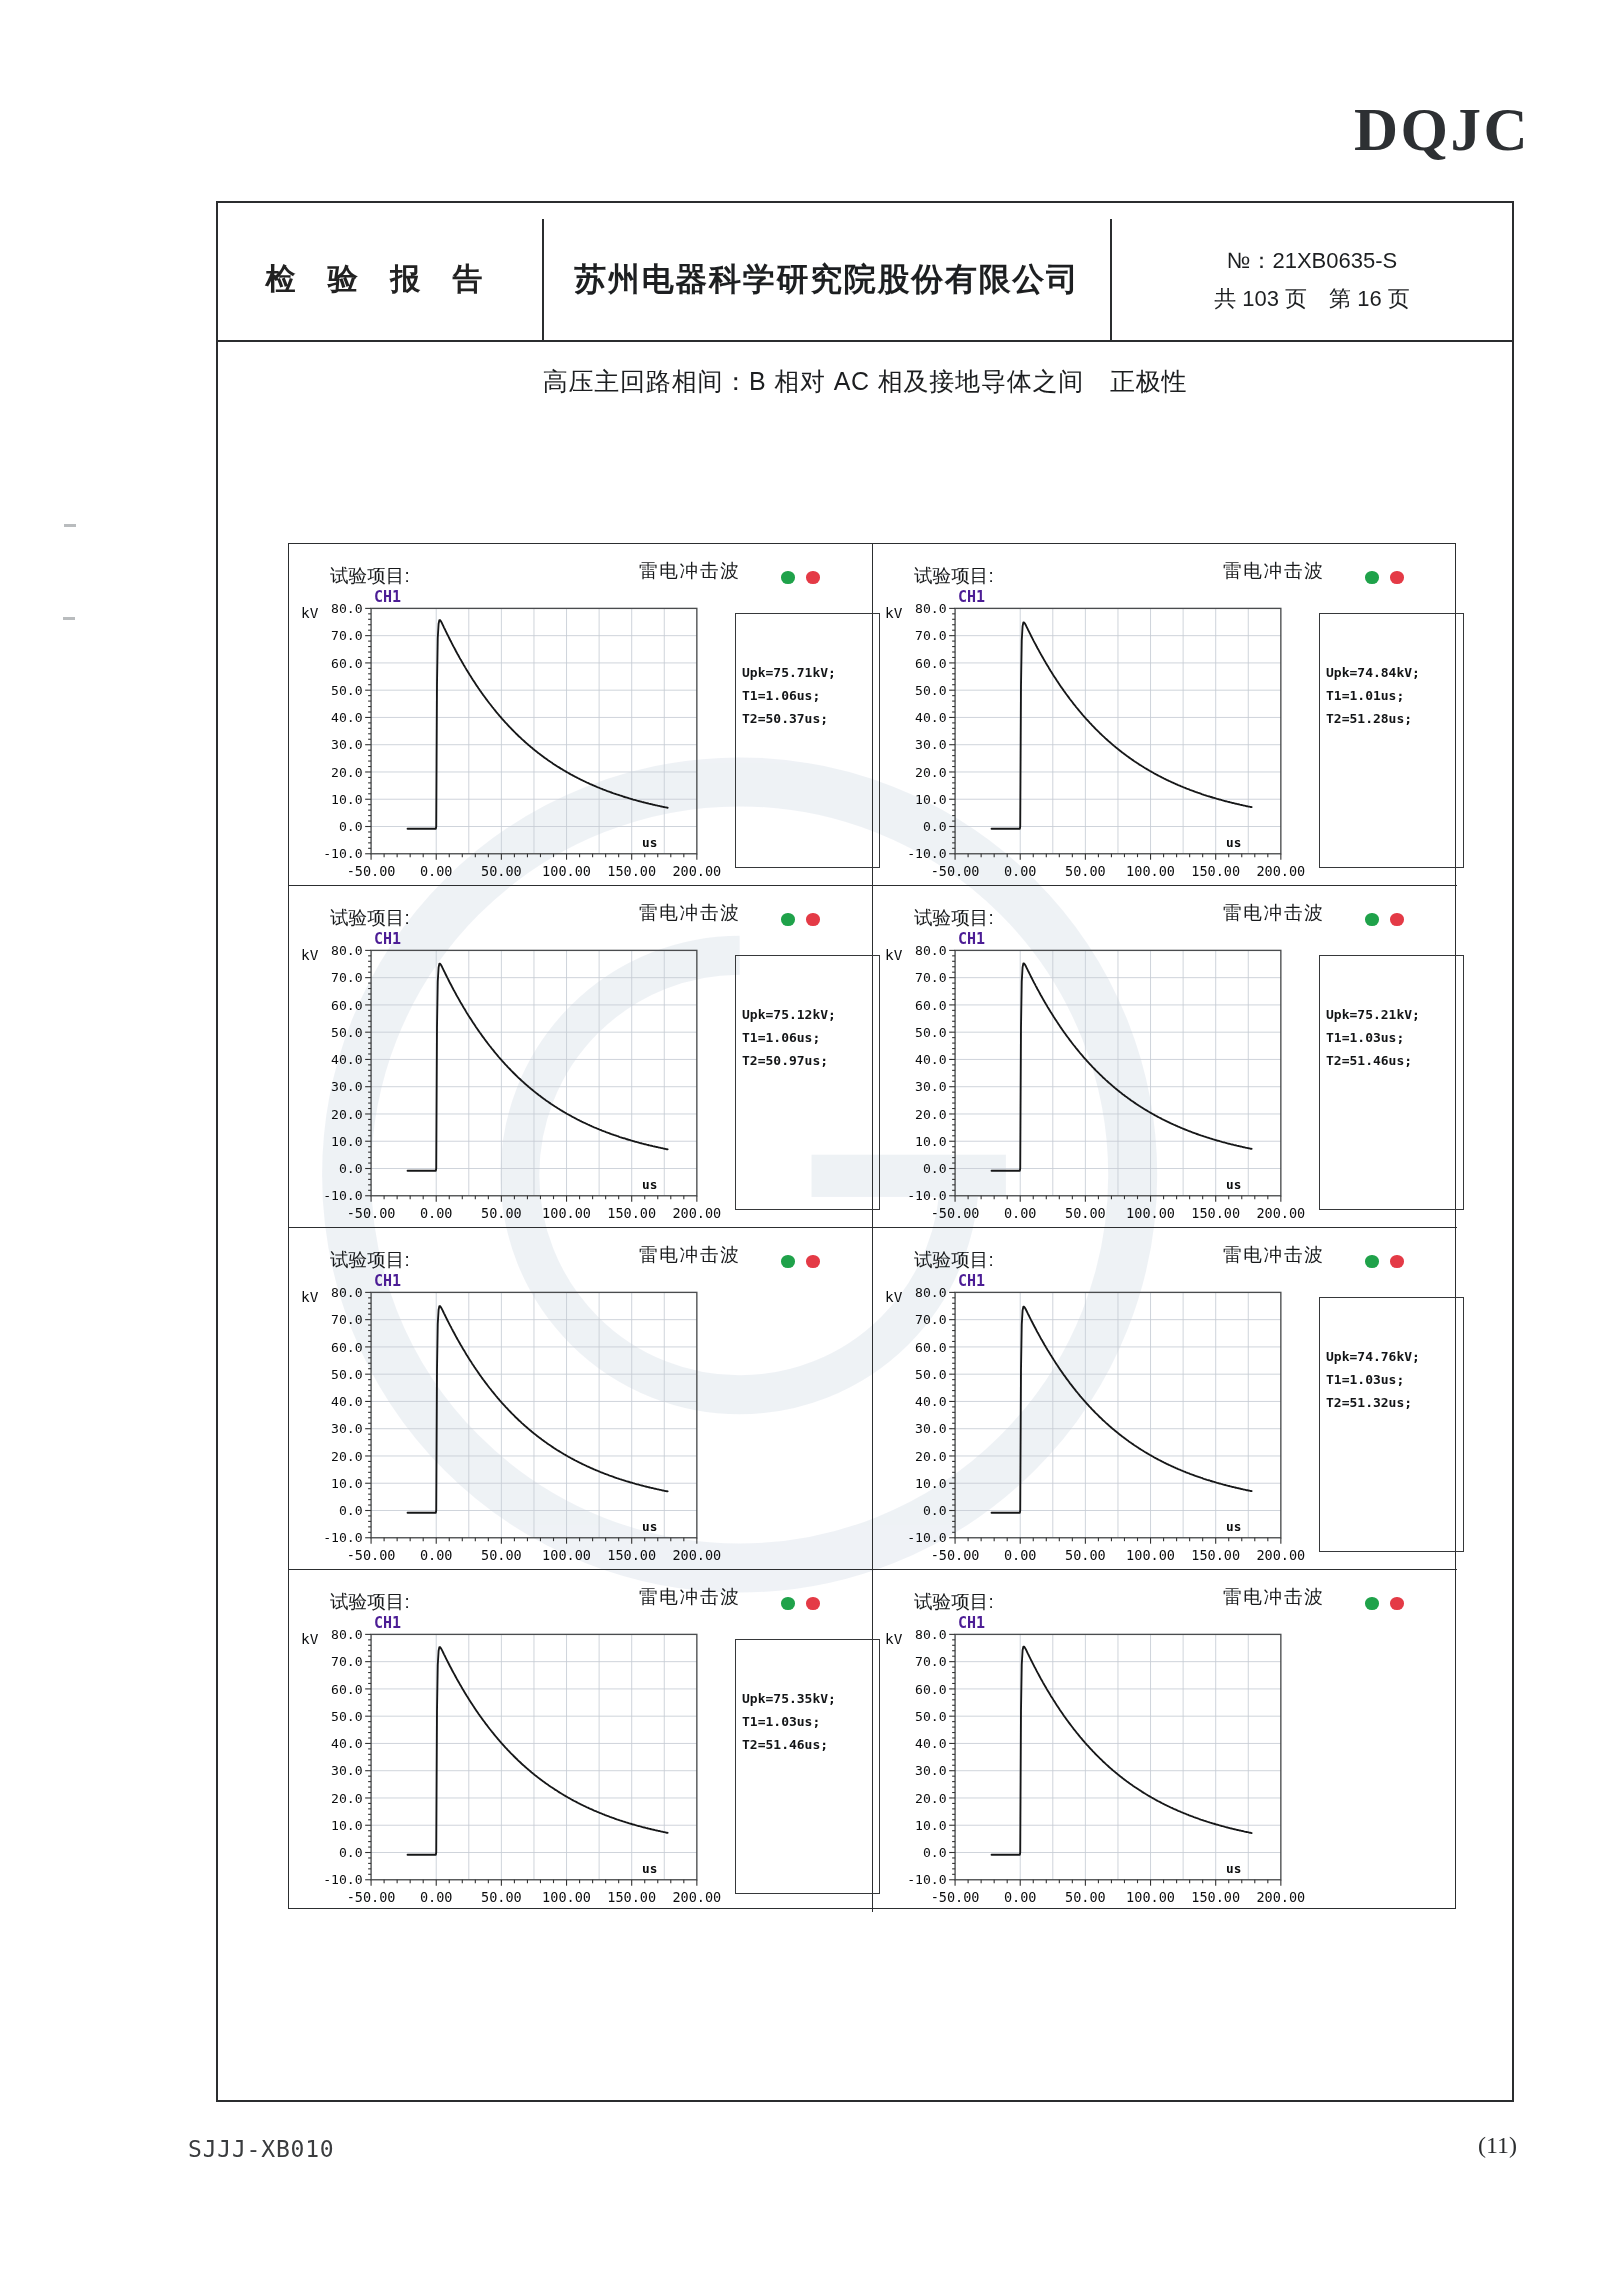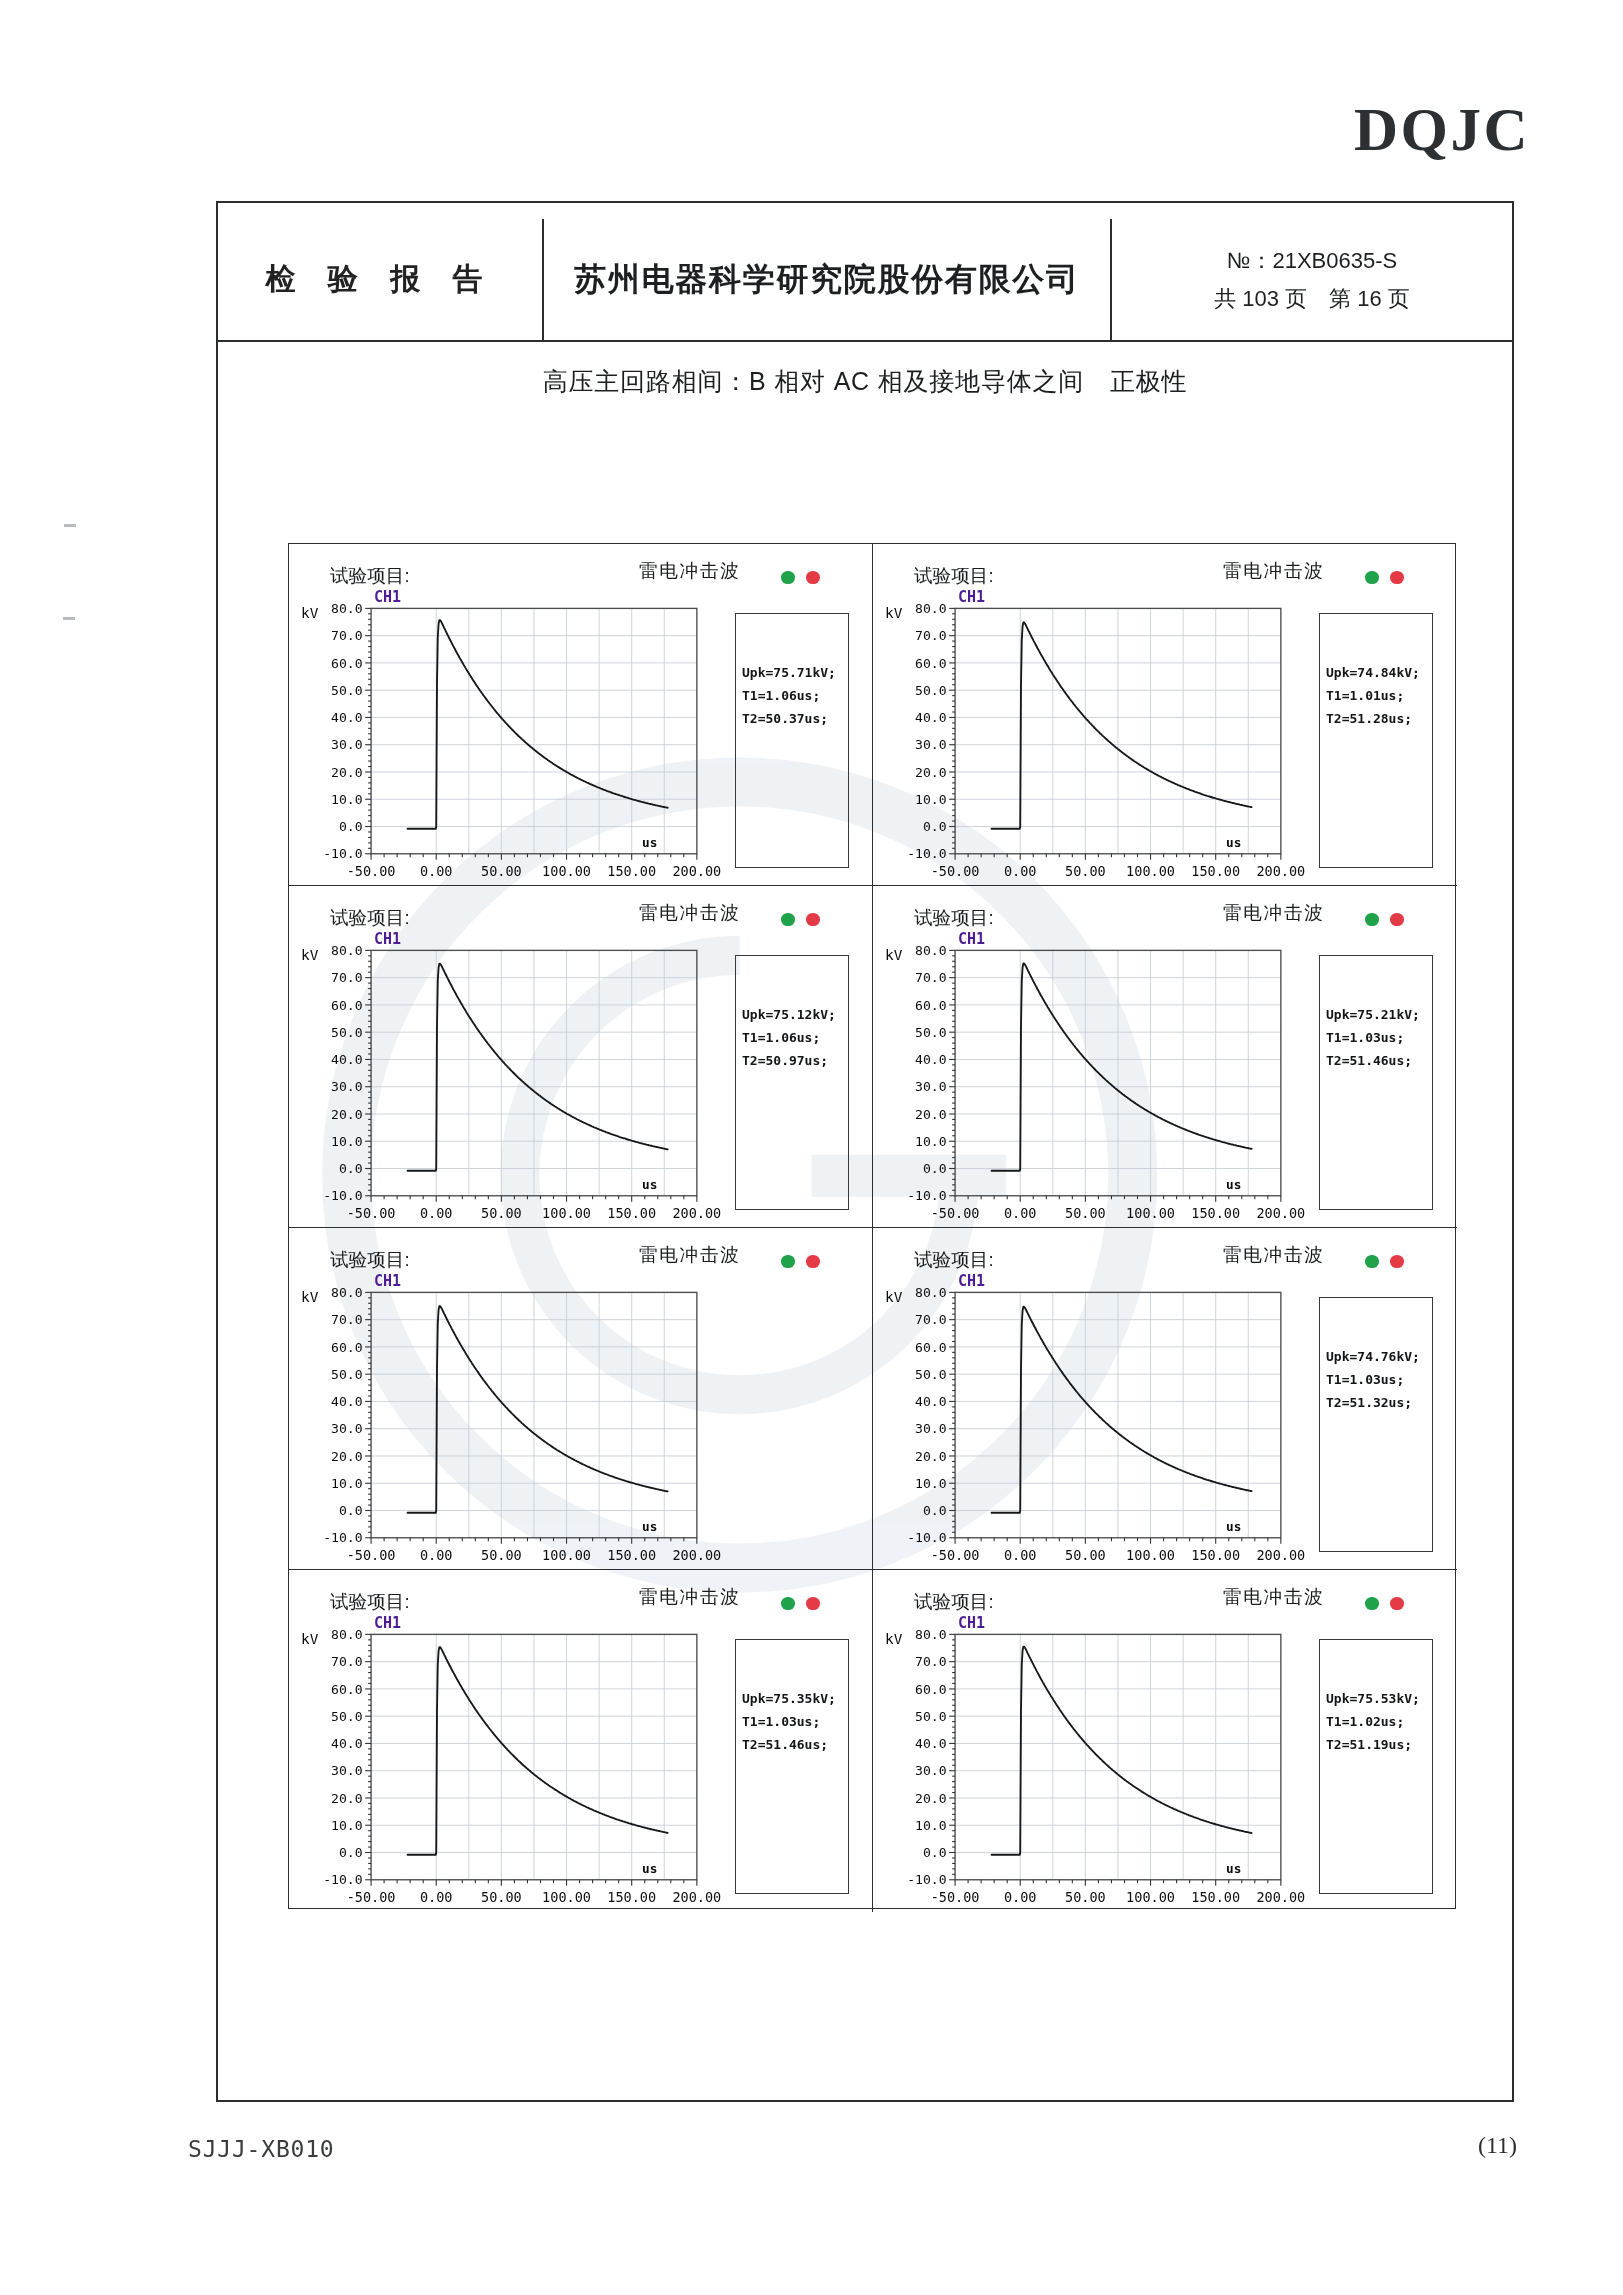--- a/index.html
+++ b/index.html
@@ -48,21 +48,21 @@
   .proj-label{position:absolute;left:41px;top:18.6px;font-size:18.6px;color:#17191b;}
   .wave-title{position:absolute;left:350px;top:14.4px;font-size:18.6px;color:#17191b;letter-spacing:1.7px;}
   .dot{position:absolute;top:27px;width:13.5px;height:12.7px;border-radius:50%;}
   .dot.green{left:492px;}
   .dot.red{left:517px;}
   .ch-label{position:absolute;left:85px;top:44px;
             font-family:"DejaVu Sans Mono",monospace;font-weight:bold;font-size:15px;color:#4c1d95;}
   .y-unit{position:absolute;left:12px;top:61px;
           font-family:"DejaVu Sans Mono",monospace;font-weight:normal;font-size:14.4px;color:#0d0f11;}
   svg.plot{position:absolute;left:0;top:0;}
-  .info-box{position:absolute;left:446px;top:69px;width:114px;height:255px;
+  .info-box{position:absolute;left:446px;top:69px;width:145px;height:255px;
             border:1.7px solid #36383a;box-sizing:border-box;padding:47px 0 0 6px;}
   .info-box div{font-family:"DejaVu Sans Mono",monospace;font-weight:bold;
                 font-size:13px;line-height:23px;color:#121416;white-space:nowrap;}
 
   
   .footer-left{left:188px;top:2136px;font-family:"DejaVu Sans Mono",monospace;
                font-size:23px;color:#3a3c3e;letter-spacing:0.8px;}
   .footer-right{left:1478px;top:2132px;font-family:"Liberation Serif",serif;
                 font-size:24px;color:#2c2e30;}
 
@@ -1066,23 +1066,18 @@
         <text x="482" y="392" text-anchor="middle" fill="#0c0d0e" font-family="&quot;DejaVu Sans Mono&quot;,monospace" font-size="16">200.00</text>
         <text x="417.32" y="358" fill="#0c0d0e" font-weight="bold" font-family="&quot;DejaVu Sans Mono&quot;,monospace" font-size="15">us</text>
         <path d="M 140.1 336.4 L 173.5 336.4 L 174.0 333.8 L 174.9 166.1 L 175.8 111.6 L 176.8 94.8 L 177.7 90.5 L 178.6 90.4 L 179.5 91.7 L 180.5 93.4 L 181.4 95.3 L 182.3 97.2 L 183.2 99.1 L 184.2 101.0 L 185.1 102.9 L 186.0 104.7 L 186.9 106.6 L 187.9 108.4 L 188.8 110.3 L 189.7 112.1 L 190.6 113.9 L 191.6 115.6 L 192.5 117.4 L 193.4 119.2 L 194.3 120.9 L 195.3 122.6 L 196.2 124.3 L 197.1 126.0 L 198.0 127.7 L 198.9 129.4 L 199.9 131.0 L 200.8 132.7 L 201.7 134.3 L 202.6 135.9 L 203.6 137.5 L 204.5 139.1 L 205.4 140.7 L 206.3 142.2 L 207.3 143.8 L 208.2 145.3 L 209.1 146.8 L 210.0 148.4 L 211.0 149.9 L 211.9 151.3 L 212.8 152.8 L 213.7 154.3 L 214.7 155.7 L 215.6 157.2 L 216.5 158.6 L 217.4 160.0 L 218.4 161.4 L 219.3 162.8 L 220.2 164.2 L 221.1 165.6 L 222.0 166.9 L 223.0 168.3 L 223.9 169.6 L 224.8 171.0 L 225.7 172.3 L 226.7 173.6 L 227.6 174.9 L 228.5 176.2 L 229.4 177.4 L 230.4 178.7 L 231.3 180.0 L 232.2 181.2 L 233.1 182.4 L 234.1 183.7 L 235.0 184.9 L 235.9 186.1 L 236.8 187.3 L 237.8 188.5 L 238.7 189.6 L 239.6 190.8 L 240.5 192.0 L 241.5 193.1 L 242.4 194.2 L 243.3 195.4 L 244.2 196.5 L 245.1 197.6 L 246.1 198.7 L 247.0 199.8 L 247.9 200.9 L 248.8 202.0 L 249.8 203.0 L 250.7 204.1 L 251.6 205.1 L 252.5 206.2 L 253.5 207.2 L 254.4 208.2 L 255.3 209.2 L 256.2 210.3 L 257.2 211.3 L 258.1 212.2 L 259.0 213.2 L 259.9 214.2 L 260.9 215.2 L 261.8 216.1 L 262.7 217.1 L 263.6 218.0 L 264.6 219.0 L 265.5 219.9 L 266.4 220.8 L 267.3 221.7 L 268.2 222.6 L 269.2 223.5 L 270.1 224.4 L 271.0 225.3 L 271.9 226.2 L 272.9 227.1 L 273.8 227.9 L 274.7 228.8 L 275.6 229.6 L 276.6 230.5 L 277.5 231.3 L 278.4 232.1 L 279.3 233.0 L 280.3 233.8 L 281.2 234.6 L 282.1 235.4 L 283.0 236.2 L 284.0 237.0 L 284.9 237.8 L 285.8 238.5 L 286.7 239.3 L 287.7 240.1 L 288.6 240.8 L 289.5 241.6 L 290.4 242.3 L 291.3 243.1 L 292.3 243.8 L 293.2 244.5 L 294.1 245.2 L 295.0 246.0 L 296.0 246.7 L 296.9 247.4 L 297.8 248.1 L 298.7 248.8 L 299.7 249.5 L 300.6 250.1 L 301.5 250.8 L 302.4 251.5 L 303.4 252.2 L 304.3 252.8 L 305.2 253.5 L 306.1 254.1 L 307.1 254.8 L 308.0 255.4 L 308.9 256.0 L 309.8 256.7 L 310.8 257.3 L 311.7 257.9 L 312.6 258.5 L 313.5 259.1 L 314.4 259.7 L 315.4 260.3 L 316.3 260.9 L 317.2 261.5 L 318.1 262.1 L 319.1 262.7 L 320.0 263.3 L 320.9 263.8 L 321.8 264.4 L 322.8 265.0 L 323.7 265.5 L 324.6 266.1 L 325.5 266.6 L 326.5 267.2 L 327.4 267.7 L 328.3 268.2 L 329.2 268.8 L 330.2 269.3 L 331.1 269.8 L 332.0 270.3 L 332.9 270.8 L 333.9 271.4 L 334.8 271.9 L 335.7 272.4 L 336.6 272.9 L 337.5 273.3 L 338.5 273.8 L 339.4 274.3 L 340.3 274.8 L 341.2 275.3 L 342.2 275.8 L 343.1 276.2 L 344.0 276.7 L 344.9 277.2 L 345.9 277.6 L 346.8 278.1 L 347.7 278.5 L 348.6 279.0 L 349.6 279.4 L 350.5 279.8 L 351.4 280.3 L 352.3 280.7 L 353.3 281.1 L 354.2 281.6 L 355.1 282.0 L 356.0 282.4 L 357.0 282.8 L 357.9 283.2 L 358.8 283.6 L 359.7 284.1 L 360.6 284.5 L 361.6 284.9 L 362.5 285.3 L 363.4 285.6 L 364.3 286.0 L 365.3 286.4 L 366.2 286.8 L 367.1 287.2 L 368.0 287.6 L 369.0 287.9 L 369.9 288.3 L 370.8 288.7 L 371.7 289.0 L 372.7 289.4 L 373.6 289.8 L 374.5 290.1 L 375.4 290.5 L 376.4 290.8 L 377.3 291.2 L 378.2 291.5 L 379.1 291.9 L 380.1 292.2 L 381.0 292.5 L 381.9 292.9 L 382.8 293.2 L 383.7 293.5 L 384.7 293.8 L 385.6 294.2 L 386.5 294.5 L 387.4 294.8 L 388.4 295.1 L 389.3 295.4 L 390.2 295.7 L 391.1 296.1 L 392.1 296.4 L 393.0 296.7 L 393.9 297.0 L 394.8 297.3 L 395.8 297.6 L 396.7 297.8 L 397.6 298.1 L 398.5 298.4 L 399.5 298.7 L 400.4 299.0 L 401.3 299.3 L 402.2 299.6 L 403.2 299.8 L 404.1 300.1 L 405.0 300.4 L 405.9 300.7 L 406.8 300.9 L 407.8 301.2 L 408.7 301.5 L 409.6 301.7 L 410.5 302.0 L 411.5 302.2 L 412.4 302.5 L 413.3 302.7 L 414.2 303.0 L 415.2 303.2 L 416.1 303.5 L 417.0 303.7 L 417.9 304.0 L 418.9 304.2 L 419.8 304.5 L 420.7 304.7 L 421.6 304.9 L 422.6 305.2 L 423.5 305.4 L 424.4 305.6 L 425.3 305.8 L 426.3 306.1 L 427.2 306.3 L 428.1 306.5 L 429.0 306.7 L 429.9 307.0 L 430.9 307.2 L 431.8 307.4 L 432.7 307.6 L 433.6 307.8 L 434.6 308.0 L 435.5 308.2 L 436.4 308.4 L 437.3 308.6 L 438.3 308.9 L 439.2 309.1 L 440.1 309.3 L 441.0 309.5 L 442.0 309.6 L 442.9 309.8 L 443.8 310.0 L 444.7 310.2 L 445.7 310.4 L 446.6 310.6 L 447.5 310.8" fill="none" stroke="#161718" stroke-width="2.2" stroke-linejoin="round" stroke-linecap="round"></path>
       </svg>
     <div class="proj-label">试验项目:</div>
     <div class="wave-title">雷电冲击波</div>
     <span class="dot green" style="background: rgb(31, 162, 74);"></span>
     <span class="dot red" style="background: rgb(228, 58, 70);"></span>
     <div class="ch-label">CH1</div>
     <div class="y-unit">kV</div>
-    <div class="info-box">
-      <div>Upk=75.53kV;</div>
-      <div>T1=1.02us;</div>
-      <div>T2=51.19us;</div>
-    </div>
   </div>
 </div>
 
 <div class="abs footer-left">SJJJ-XB010</div>
 <div class="abs footer-right">(11)</div>
 
 
 </body></html>

